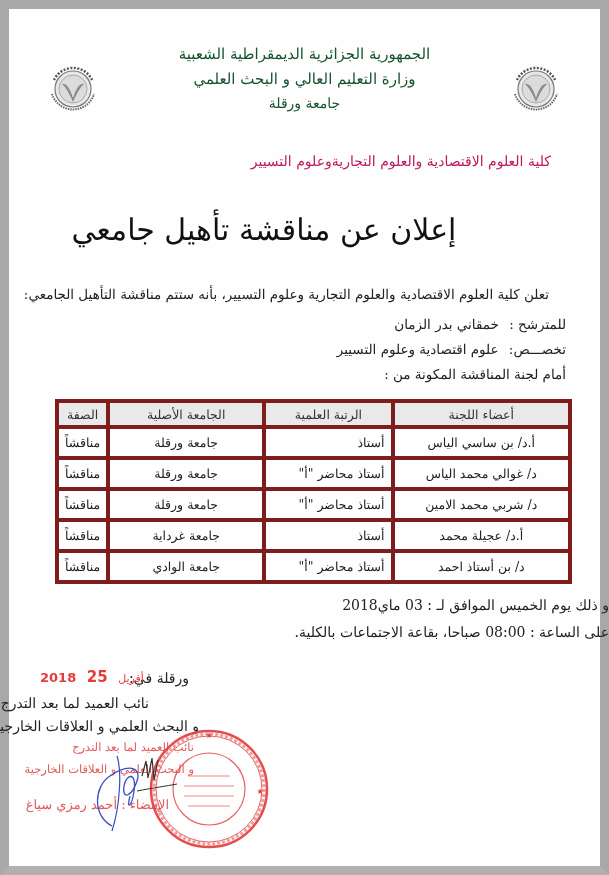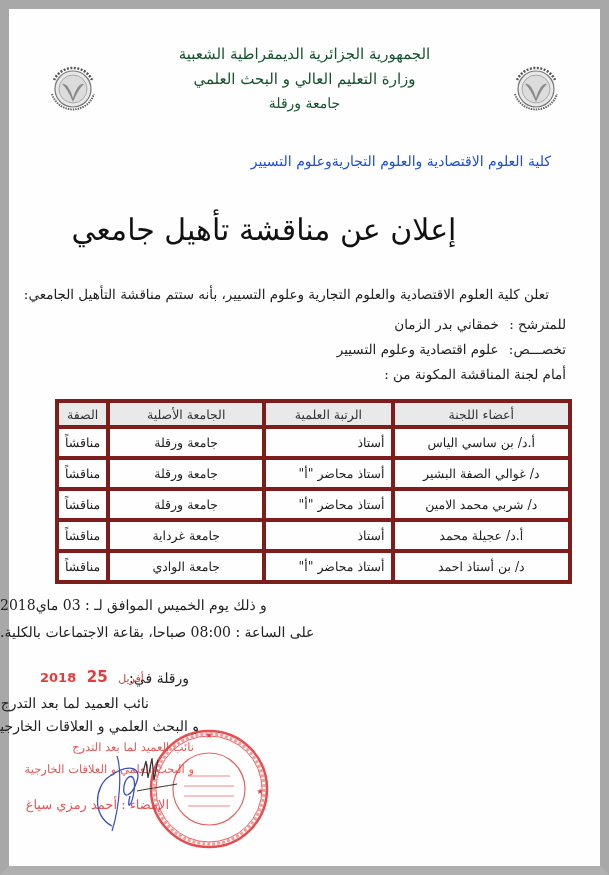--- a/index.html
+++ b/index.html
@@ -39,21 +39,21 @@
     }
     .logo {
       position: absolute;
       width: 62px; height: 62px;
     }
     .faculty {
       position: absolute;
       right: 58px; top: 153px;
       font-size: 14px;
       direction: rtl;
-      color: #1d4ed8;
+      color: #be185d;
     }
     .title {
       position: absolute;
       left: 0; width: 528px;
       top: 212px;
       text-align: center;
       font-size: 30px;
       direction: rtl;
       color: #111;
     }
@@ -97,21 +97,21 @@
       color: #333;
     }
     .committee td.name { text-align: center; width: 174px; }
     .committee td.rank { text-align: right; width: 120px; }
     .committee td.univ { text-align: center; width: 150px; }
     .committee td.role { text-align: center; }
 
     .date-line {
       position: absolute;
       left: 0; width: 609px;
-      text-align: left;
+      text-align: right;
       font-size: 14px;
       direction: rtl;
       color: #222;
     }
 
     
     .place-date {
       position: absolute;
       right: 425px; top: 670px;
       font-size: 14px;
@@ -207,21 +207,21 @@
     </tr>
   </thead>
   <tbody>
     <tr>
       <td class="name">أ.د/ بن ساسي الياس</td>
       <td class="rank">أستاذ</td>
       <td class="univ">جامعة ورقلة</td>
       <td class="role">مناقشاً</td>
     </tr>
     <tr>
-      <td class="name">د/ غوالي الصفة البشير</td>
+      <td class="name">د/ غوالي محمد الياس</td>
       <td class="rank">أستاذ محاضر "أ"</td>
       <td class="univ">جامعة ورقلة</td>
       <td class="role">مناقشاً</td>
     </tr>
     <tr>
       <td class="name">د/ شربي محمد الامين</td>
       <td class="rank">أستاذ محاضر "أ"</td>
       <td class="univ">جامعة ورقلة</td>
       <td class="role">مناقشاً</td>
     </tr>

